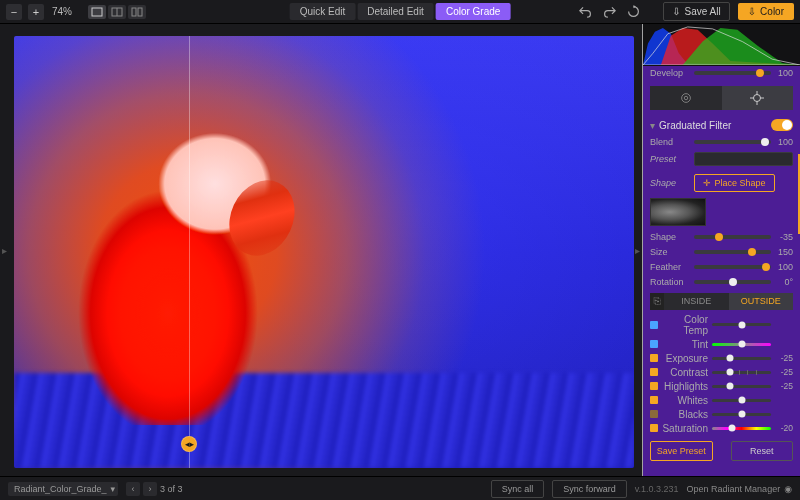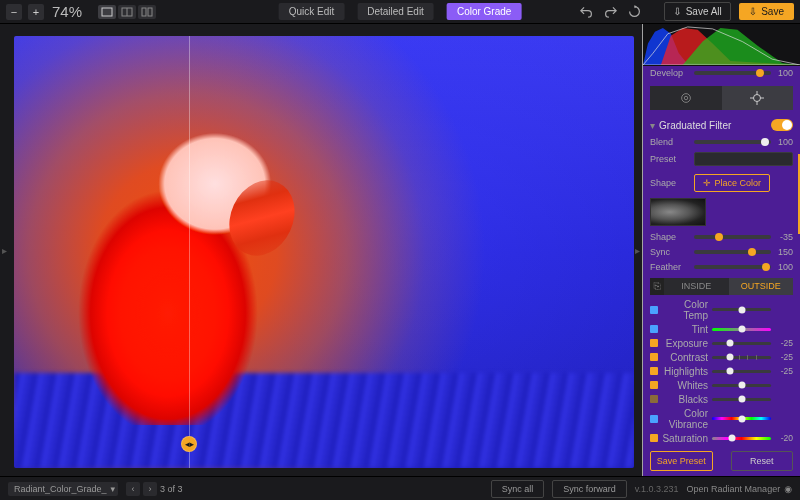--- a/index.html
+++ b/index.html
@@ -1,26 +1,26 @@
 <!DOCTYPE html>
 <html><head>
 <meta charset="utf-8">
 <style>
   * { box-sizing: border-box; margin: 0; padding: 0; font-family: -apple-system, "Segoe UI", sans-serif; }
   body { background: #1a1a1d; color: #ccc; font-size: 10px; width: 800px; height: 500px; overflow: hidden; }
   .app { display: flex; flex-direction: column; height: 100%; }
   
   .topbar { display: flex; align-items: center; height: 24px; padding: 0 6px; gap: 6px; background: #1a1a1d; border-bottom: 1px solid #000; }
   .zoom-btn { width: 16px; height: 16px; background: #2e2e32; color: #ccc; display: flex; align-items: center; justify-content: center; border-radius: 2px; cursor: pointer; font-size: 11px; }
-  .zoom-level { font-size: 15px; color: #bbb; margin-left: 2px; }
+  .zoom-level { font-size: 10px; color: #bbb; margin-left: 2px; }
   .view-btns { display: flex; gap: 2px; margin-left: 10px; }
   .view-btn { width: 18px; height: 14px; background: #2e2e32; border-radius: 2px; display: flex; align-items: center; justify-content: center; cursor: pointer; }
   .view-btn.active { background: #3d3d42; }
   .view-btn svg { width: 12px; height: 10px; }
-  .center-tabs { position: absolute; left: 50%; transform: translateX(-50%); display: flex; gap: 13px; }
+  .center-tabs { position: absolute; left: 50%; transform: translateX(-50%); display: flex; gap: 2px; }
   .tab { padding: 3px 10px; font-size: 10px; color: #bbb; background: #2a2a2e; border-radius: 2px; cursor: pointer; }
   .tab.active { background: #8b5cf6; color: #fff; }
   .right-tools { margin-left: auto; display: flex; gap: 8px; align-items: center; }
   .icon-btn { width: 16px; height: 16px; display: flex; align-items: center; justify-content: center; color: #aaa; cursor: pointer; }
   .btn-outline { padding: 3px 8px; border: 1px solid #444; border-radius: 2px; font-size: 10px; color: #ccc; cursor: pointer; display: flex; align-items: center; gap: 4px; }
   .btn-primary { padding: 3px 10px; background: #f5a623; color: #1a1a1d; border-radius: 2px; font-size: 10px; font-weight: 500; cursor: pointer; display: flex; align-items: center; gap: 4px; }
   .middle { display: flex; flex: 1; min-height: 0; }
   .canvas-area { flex: 1; display: flex; align-items: center; justify-content: center; padding: 12px 8px 8px 14px; position: relative; }
   .canvas { position: relative; width: 100%; height: 100%; border-radius: 2px; overflow: hidden;
     background:
@@ -58,21 +58,21 @@
   .track.gradient-sat { background: linear-gradient(90deg,#888,#f0f 25%,#f00 50%,#ff0 75%,#0f0); }
   .thumb { position: absolute; top: 50%; width: 8px; height: 8px; background: #eee; border-radius: 50%; transform: translate(-50%,-50%); cursor: pointer; }
   .thumb.orange { background:#f5a623; }
   .dual-btns { display: flex; padding: 5px 7px 5px; gap: 0; }
   .dual-btn { flex: 1; height: 24px; background: #2a2a2e; display: flex; align-items: center; justify-content: center; cursor: pointer; color:#888; }
   .dual-btn.active { background: #3c3c42; color:#ddd; }
   .section-hdr { display: flex; align-items: center; padding: 4px 7px; font-size: 10px; color: #ddd; gap:4px;}
   .toggle { margin-left: auto; width: 22px; height: 12px; background: #f5a623; border-radius: 6px; position: relative; cursor:pointer; }
   .toggle::after { content:""; position:absolute; right:1px; top:1px; width:10px; height:10px; background:#fff; border-radius:50%; }
   .preset-row { display: flex; padding: 2px 7px; gap: 4px; align-items: center; }
-  .preset-row .lbl { width:40px; font-size:9px; color:#aaa; }
+  .preset-row .lbl { width:40px; font-size:9px; color:#aaa;font-style:italic; }
   .preset-dd { flex:1; height:14px; background:#2a2a2e; border:1px solid #3a3a3e; border-radius:2px; }
   .place-center { border:1px solid #f5a623; color:#f5a623; padding:3px 8px; font-size:9px; border-radius:2px; cursor:pointer; display:flex; align-items:center; gap:4px;}
   .shape-preview { margin:4px 7px; width:56px; height:28px; background: radial-gradient(ellipse at 35% 50%, #888 0%, #555 40%, #222 70%, #111 100%); border:1px solid #333; }
   .io-tabs { display:flex; margin:3px 7px 2px; }
   .io-tab { flex:1; text-align:center; font-size:9px; padding:3px 0; background:#2a2a2e; color:#888; cursor:pointer; }
   .io-tab.active { background:#3c3c42; color:#f5a623; }
   .adj { display:flex; align-items:center; padding:1.5px 7px; gap:4px; }
   .adj .sw { width:8px; height:8px; border-radius:1px; flex-shrink:0; }
   .adj .lbl { width:46px; font-size:10px; color:#aaa;text-align:right; }
   .adj .val { width:18px; font-size:8.5px; color:#aaa; text-align:right; }
@@ -142,21 +142,21 @@
             <path d="M8 0 L8 4 L11 2 Z" fill="#aaa"></path>
           </svg>
         </div>
     <div style="width:6px"></div>
     <div class="btn-outline">
           <span>⇩</span>
           <span>Save All</span>
         </div>
     <div class="btn-primary">
           <span>⇩</span>
-          <span>Save</span>
+          <span>Color</span>
         </div>
   </div>
 </div>
 
 <div class="middle">
   <div class="edge-chevron" style="left:2px">▸</div>
   <div class="canvas-area">
     <div class="canvas">
       <div class="grass"></div>
       <div class="bird"></div>
@@ -214,44 +214,51 @@
       <span class="val">100</span>
     </div>
     <div class="preset-row">
       <span class="lbl">Preset</span>
       <div class="preset-dd"></div>
     </div>
     <div class="preset-row" style="margin-top:4px">
       <span class="lbl">Shape</span>
       <div class="place-center">
         <span>✛</span>
-        <span>Place Color</span>
+        <span>Place Shape</span>
       </div>
     </div>
     <div class="shape-preview"></div>
     <div class="slider-row">
           <span class="lbl">Shape</span>
           <div class="track">
             <div class="thumb orange" style="left:32%"></div>
           </div>
           <span class="val">-35</span>
         </div>
     <div class="slider-row">
-          <span class="lbl">Sync</span>
+          <span class="lbl">Size</span>
           <div class="track">
             <div class="thumb orange" style="left:75%"></div>
           </div>
           <span class="val">150</span>
         </div>
     <div class="slider-row">
           <span class="lbl">Feather</span>
           <div class="track">
             <div class="thumb orange" style="left:94%"></div>
           </div>
           <span class="val">100</span>
+        </div>
+    <div class="slider-row">
+          <span class="lbl">Rotation</span>
+          <div class="track">
+            <div class="thumb" style="left:50%"></div>
+          </div>
+          <span class="val">0°</span>
         </div>
     <div class="io-tabs">
       <div class="io-tab" style="flex:0 0 14px;background:#222">⎘</div>
       <div class="io-tab">INSIDE</div>
       <div class="io-tab active">OUTSIDE</div>
     </div>
     <div id="adj-list">
           <div class="adj">
             <div class="sw" style="background:#4aa3ff"></div>
             <span class="lbl">Color Temp</span>
@@ -301,28 +308,20 @@
             <span class="lbl">Whites</span>
             <div class="track ">
               <div class="thumb" style="left:50%"></div>
             </div>
             <span class="val"></span>
           </div>
           <div class="adj">
             <div class="sw" style="background:#8a6a3a"></div>
             <span class="lbl">Blacks</span>
             <div class="track ">
-              <div class="thumb" style="left:50%"></div>
-            </div>
-            <span class="val"></span>
-          </div>
-          <div class="adj">
-            <div class="sw" style="background:#4aa3ff"></div>
-            <span class="lbl">Color Vibrance</span>
-            <div class="track gradient-rainbow">
               <div class="thumb" style="left:50%"></div>
             </div>
             <span class="val"></span>
           </div>
           <div class="adj">
             <div class="sw" style="background:#f5a623"></div>
             <span class="lbl">Saturation</span>
             <div class="track gradient-sat">
               <div class="thumb" style="left:34%"></div>
             </div>

